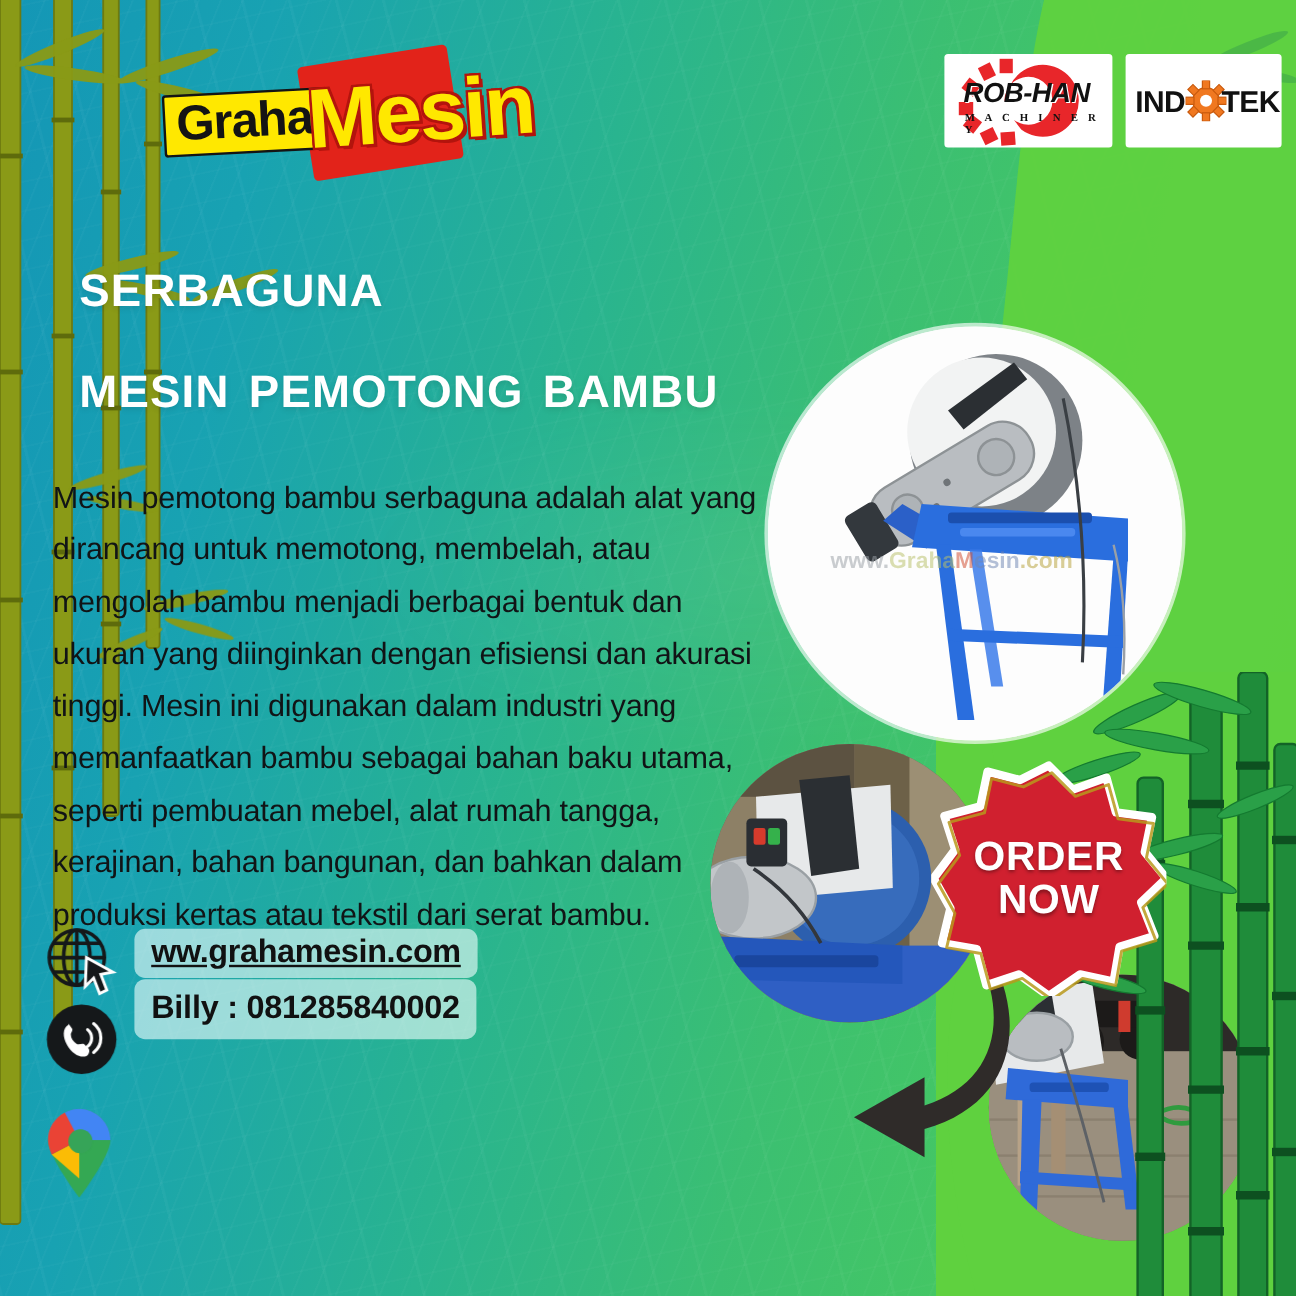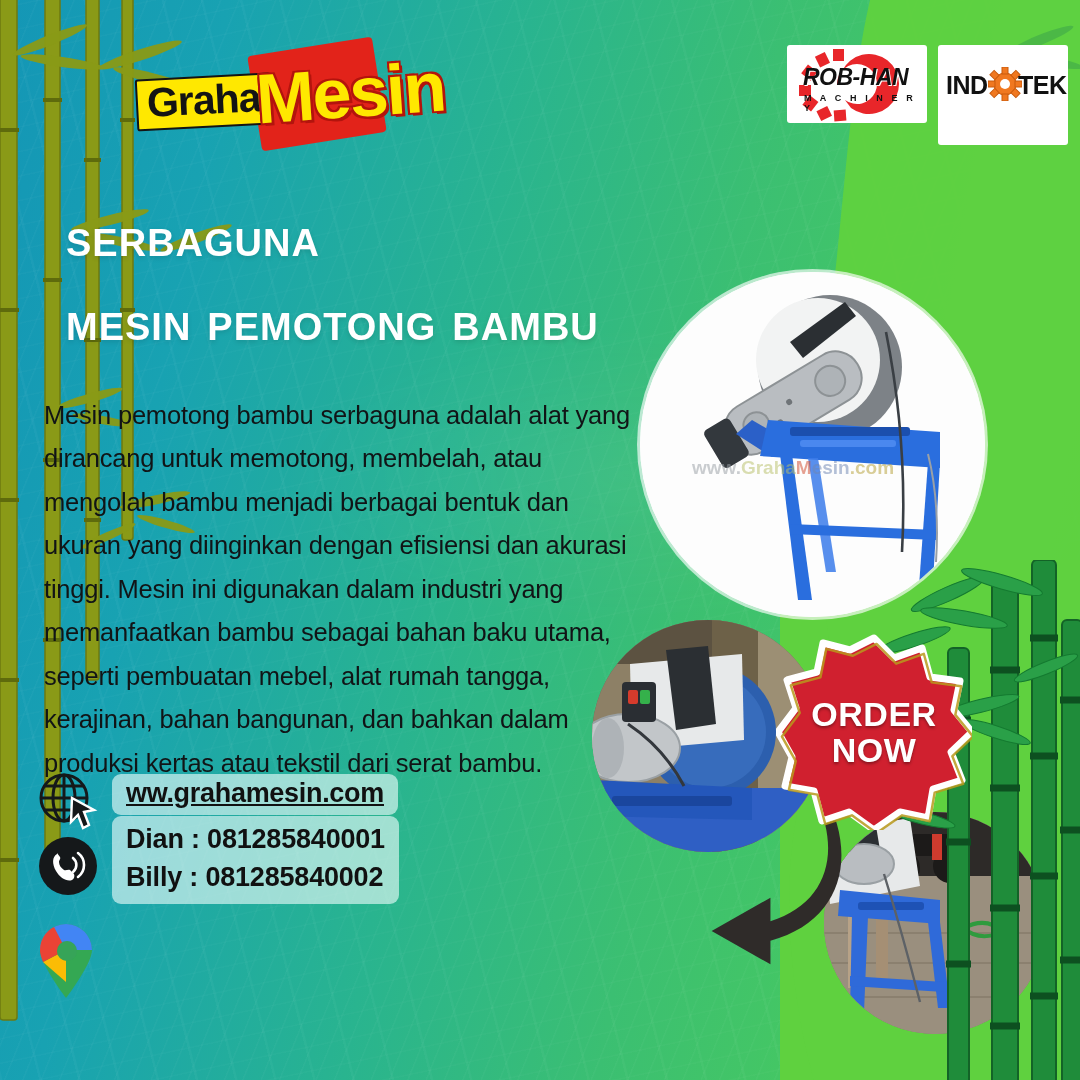--- a/index.html
+++ b/index.html
@@ -59,30 +59,30 @@
     position:absolute;left:120px;top:14px;color:#ffe800;font-weight:bold;font-size:70px;
     letter-spacing:-2px;font-family:"Liberation Sans",sans-serif;line-height:1;
     text-shadow:3px 3px 0 #b3140d,-2px -2px 0 #b3140d,2px -2px 0 #b3140d,-2px 2px 0 #b3140d;
     transform:rotate(-4deg);
   }
   .logo-box{
     position:absolute;background:#ffffff;border-radius:3px;display:flex;
     align-items:center;justify-content:flex-end;overflow:hidden;
   }
   #robhan-logo{left:787px;top:45px;width:140px;height:78px;}
-  #indotek-logo{left:938px;top:45px;width:130px;height:100px;}
+  #indotek-logo{left:938px;top:45px;width:130px;height:78px;}
   .rh-wrap{position:relative;width:100%;height:100%;}
   .rh-text{
     position:absolute;left:16px;top:19px;color:#111;font-weight:bold;font-style:italic;
     font-size:23px;letter-spacing:-.5px;font-family:"Liberation Sans",sans-serif;
     text-shadow:1px 1px 0 #fff;
   }
   .rh-sub{
     position:absolute;left:17px;top:48px;color:#111;font-weight:bold;font-size:9px;
-    letter-spacing:3.1px;font-family:Liberation Sans, sans-serif;
+    letter-spacing:3.1px;font-family:Liberation Serif, serif;
   }
   .ind-a{position:absolute;left:8px;top:26px;color:#111;font-weight:bold;font-size:25px;letter-spacing:-.5px;}
   .ind-b{position:absolute;left:80px;top:26px;color:#111;font-weight:bold;font-size:25px;letter-spacing:-.5px;}
 
   
   .headline{
     position:absolute;left:66px;top:196px;width:680px;color:#ffffff;
     font-family:"Liberation Sans",sans-serif;font-weight:bold;
     font-size:54px;line-height:1.55;letter-spacing:1px;
     font-variant:small-caps;text-transform:lowercase;
@@ -452,18 +452,17 @@
     <circle cx="30" cy="28" r="11" fill="#ffffff" opacity=".0"></circle>
     <circle cx="31" cy="29" r="10" fill="#34a853"></circle>
     <circle cx="31" cy="29" r="10" fill="#3d9f62" opacity=".35"></circle>
   </svg>
 
   <div class="pillbox" id="url-box">
     <div class="url-text">ww.grahamesin.com</div>
   </div>
 
   <div class="pillbox" id="phone-box">
-    <div class="phone-line">Dian : 081285840001</div>
     <div class="phone-line">Billy : 081285840002</div>
   </div>
 
 
 </div>
 
 </body></html>

